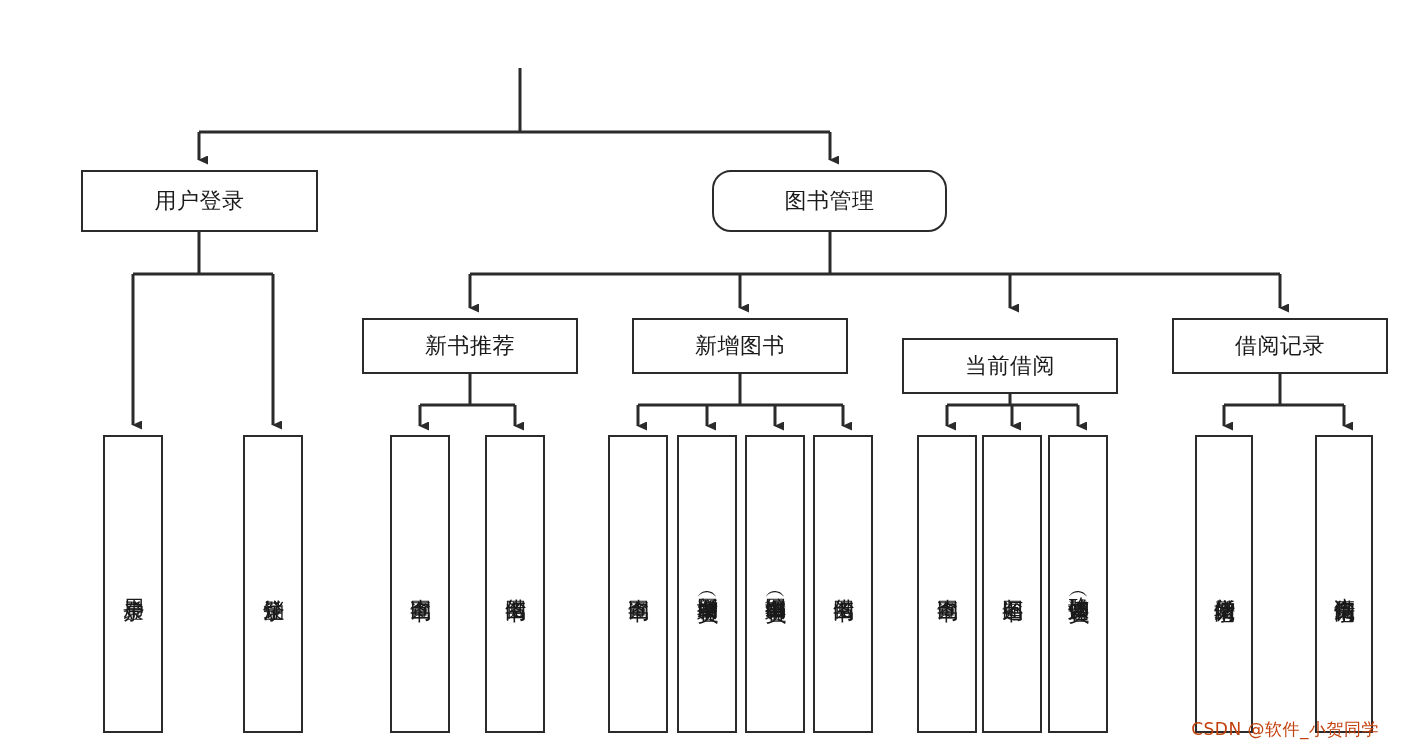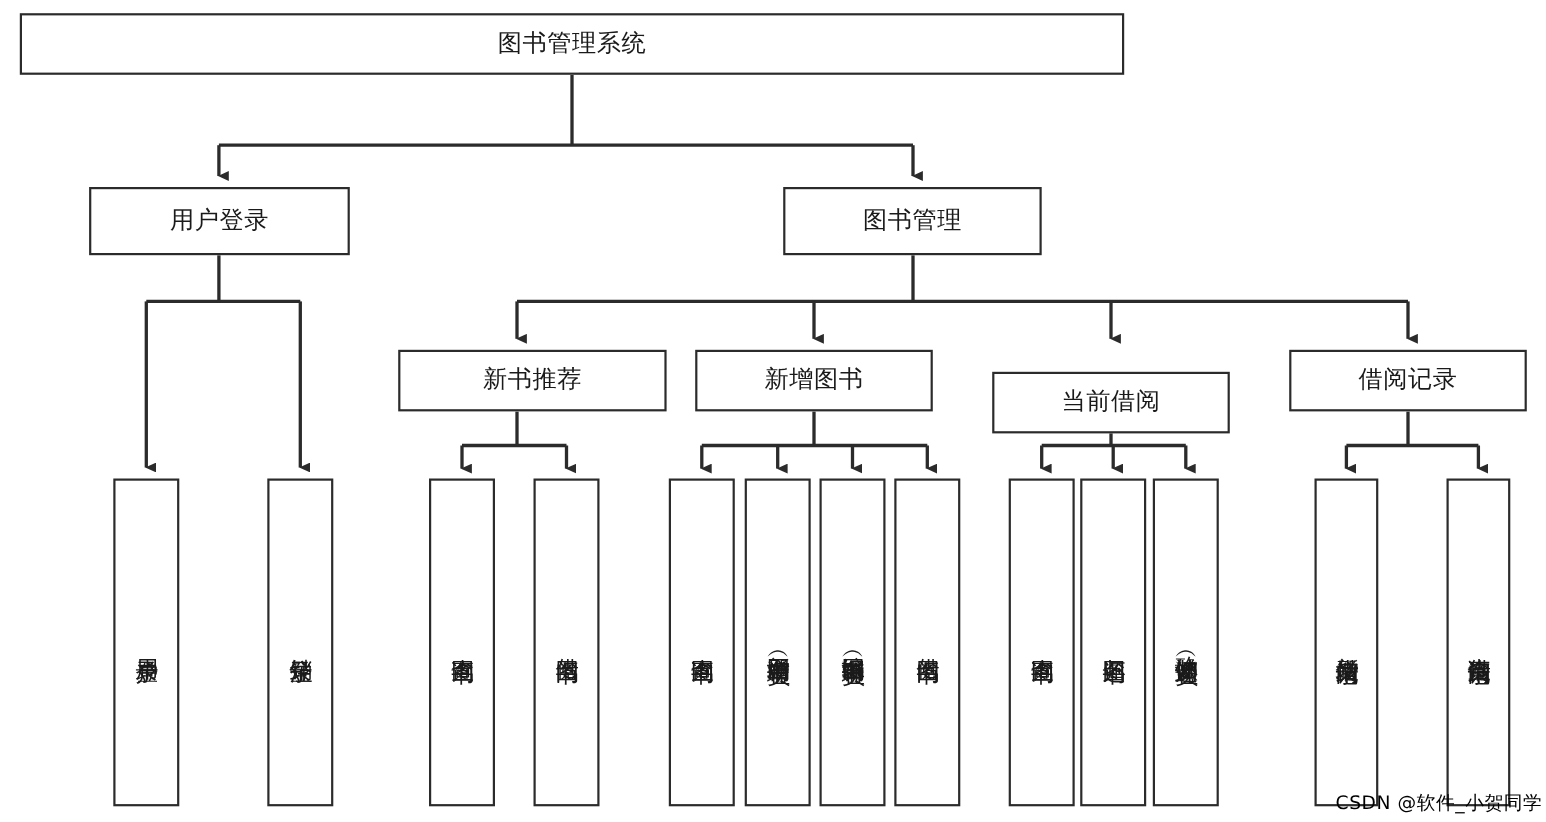--- a/index.html
+++ b/index.html
@@ -46,24 +46,24 @@
     color: #1a1a1a;
     writing-mode: vertical-rl;
     text-orientation: upright;
     line-height: 1.12;
     letter-spacing: 1px;
     white-space: nowrap;
     text-align: center;
   }
   .watermark {
     position: absolute;
-    right: 3px;
+    right: 26px;
     bottom: 6px;
     font-size: 17px;
-    color: #000000;
+    color: #c2410c;
     white-space: nowrap;
     letter-spacing: 0.5px;
   }
 </style>
 </head>
 <body>
 
 <div id="canvas">
 
   <svg id="diagram-svg" viewBox="0 0 1405 747" xmlns="http://www.w3.org/2000/svg">
@@ -111,32 +111,29 @@
       <path d="M1012,405 L1012,426" marker-end="url(#arrowhead)"></path>
       <path d="M1078,405 L1078,426" marker-end="url(#arrowhead)"></path>
 
       <path d="M1280,374 L1280,405"></path>
       <path d="M1224,405 L1344,405"></path>
       <path d="M1224,405 L1224,426" marker-end="url(#arrowhead)"></path>
       <path d="M1344,405 L1344,426" marker-end="url(#arrowhead)"></path>
     </g>
   </svg>
 
-  <div class="node-box" id="node-root" style="left: 18px; top: 12px; width: 1004px; height: 56px;">
-    <span class="node-label-h">图书管理系统</span>
-  </div>
 
   <div class="node-box" id="node-l2-0" style="left: 81px; top: 170px; width: 237px; height: 62px;">
     <span class="node-label-h">用户登录</span>
   </div>
-  <div class="node-box" id="node-l2-1" style="left: 712px; top: 170px; width: 235px; height: 62px;">
+  <div class="node-box" id="node-l2-1" style="left: 712px; top: 170px; width: 235px; height: 62px; border-radius: 19px;">
     <span class="node-label-h">图书管理</span>
   </div>
 
-  <div class="node-box" id="node-l3-0" style="left: 362px; top: 318px; width: 244px; height: 56px;">
+  <div class="node-box" id="node-l3-0" style="left: 362px; top: 318px; width: 216px; height: 56px;">
     <span class="node-label-h">新书推荐</span>
   </div>
   <div class="node-box" id="node-l3-1" style="left: 632px; top: 318px; width: 216px; height: 56px;">
     <span class="node-label-h">新增图书</span>
   </div>
   <div class="node-box" id="node-l3-2" style="left: 902px; top: 318px; width: 216px; height: 56px; margin-top: 20px;">
     <span class="node-label-h">当前借阅</span>
   </div>
   <div class="node-box" id="node-l3-3" style="left: 1172px; top: 318px; width: 216px; height: 56px; text-align: center;">
     <span class="node-label-h">借阅记录</span>

